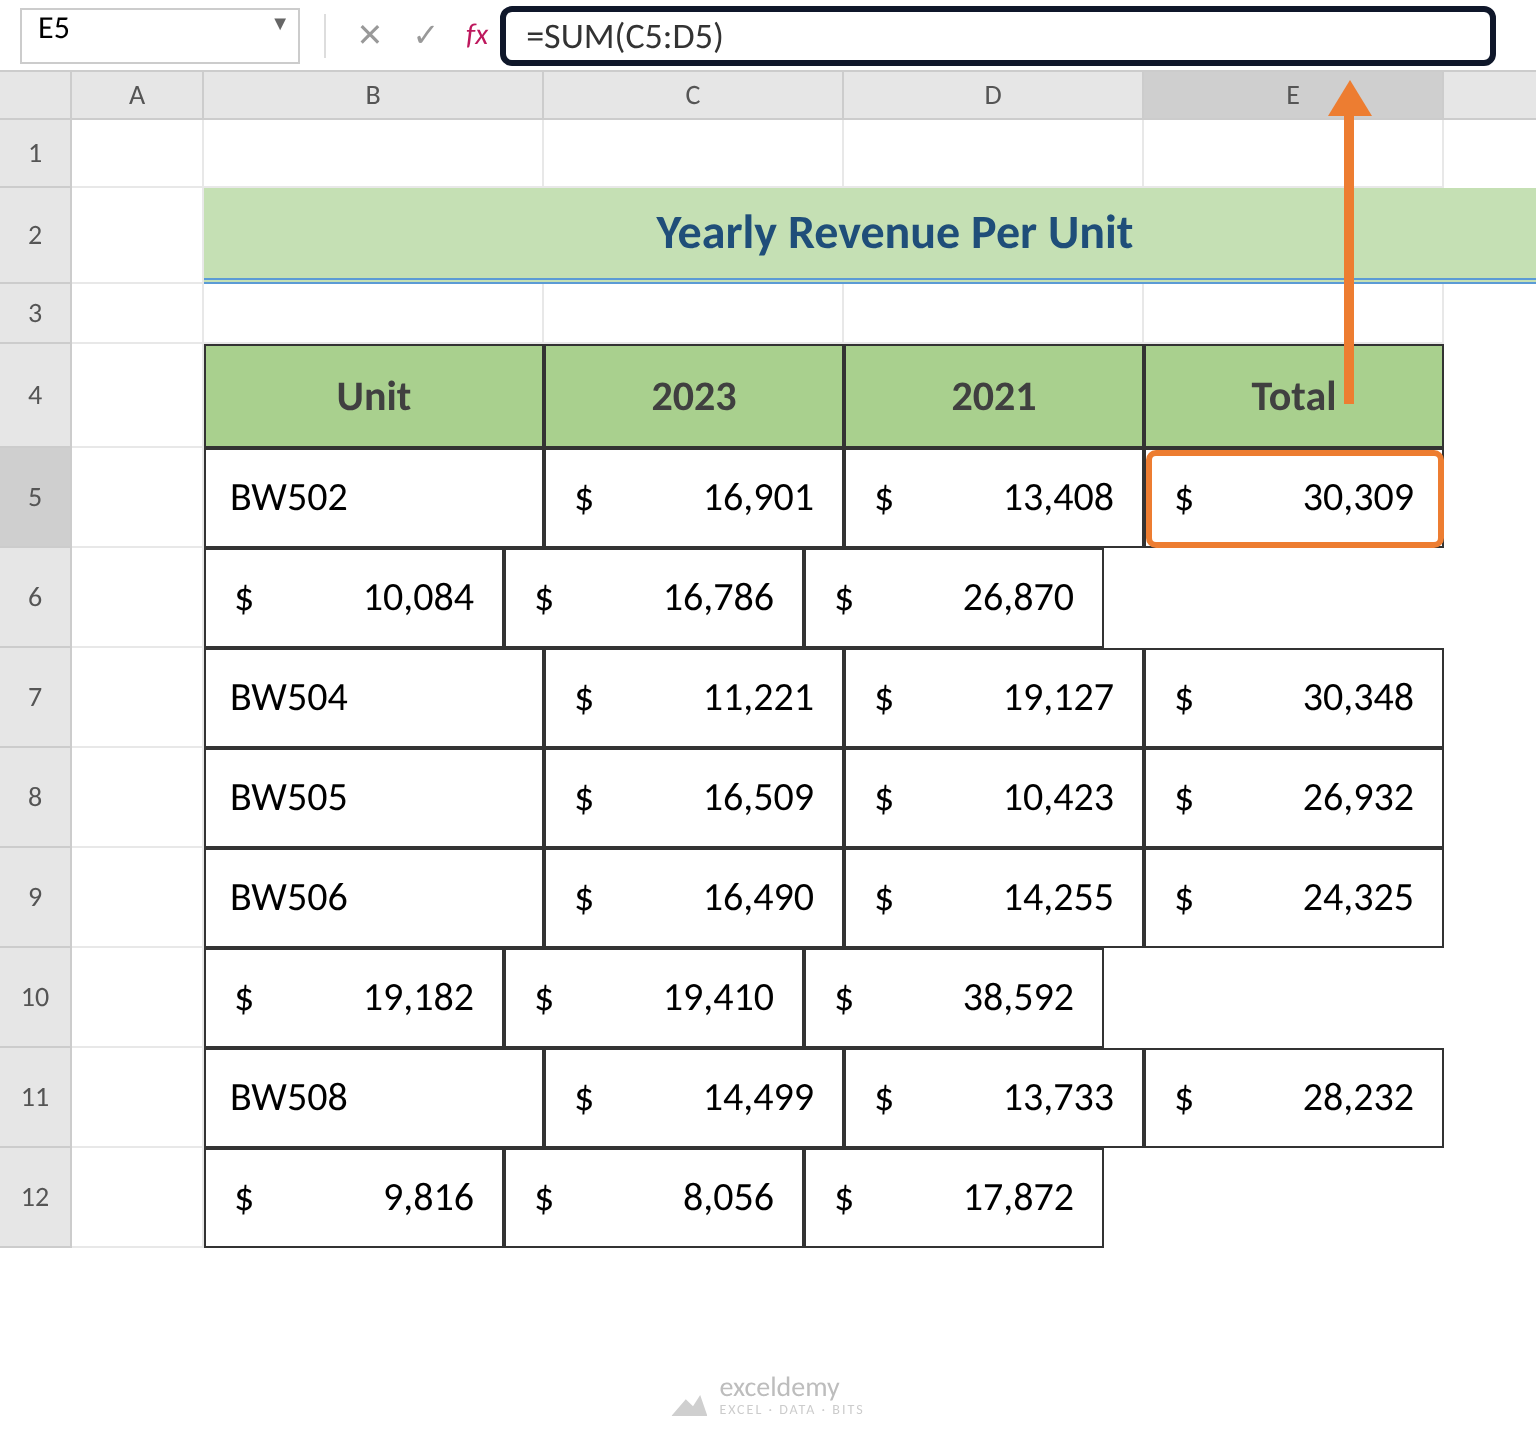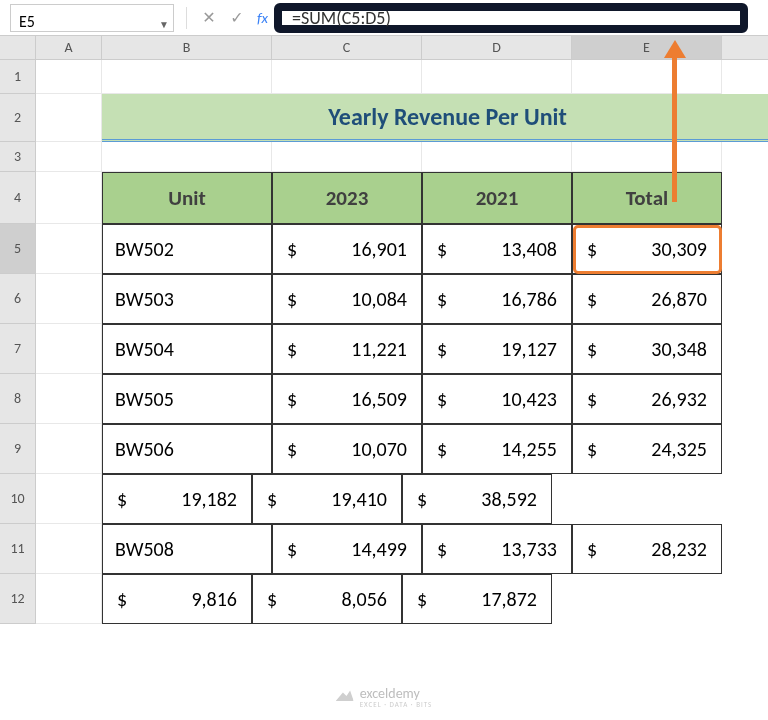--- a/index.html
+++ b/index.html
@@ -1,24 +1,24 @@
 <!DOCTYPE html>
 <html><head>
   <meta charset="utf-8">
   <style>
     * { box-sizing: border-box; margin: 0; padding: 0; }
     body { font-family: Calibri, Arial, sans-serif; background: #fff; width: 768px; height: 720px; position: relative; overflow: hidden; }
     
     .formula-bar { display: flex; align-items: center; height: 36px; border-bottom: 1px solid #ccc; background: #fff; }
-    .name-box { width: 164px; height: 28px; border: 1px solid #ccc; margin: 0 4px 0 10px; display: flex; align-items: flex-end; padding: 0 8px; font-size: 16px; position: relative; }
+    .name-box { width: 140px; height: 28px; border: 1px solid #ccc; margin: 0 4px 0 10px; display: flex; align-items: flex-start; padding: 0 8px; font-size: 16px; position: relative; }
     .name-box-dd { position: absolute; right: 4px; color: #666; font-size: 10px; }
     .fb-sep { width: 1px; height: 22px; background: #ddd; margin: 0 8px; }
     .fb-btn { width: 28px; height: 28px; display: flex; align-items: center; justify-content: center; color: #999; font-size: 16px; }
-    .fx-label { font-style: italic; font-size: 15px; color: #3b82f6; margin: 0 6px; text-align: right; }
-    .formula-input { flex: 1; height: 30px; border: 8px solid #0f172a; border-radius: 6px; padding: 0 10px; font-size: 18px; color: #333; display: flex; align-items: center; margin-right: 20px; }
+    .fx-label { font-style: italic; font-size: 15px; color: #be185d; margin: 0 6px; text-align: right; }
+    .formula-input { flex: 1; height: 30px; border: 3px solid #0f172a; border-radius: 6px; padding: 0 10px; font-size: 18px; color: #333; display: flex; align-items: center; margin-right: 20px; }
     
     .grid-area { position: relative; }
     .col-headers { display: flex; height: 24px; background: #e6e6e6; border-bottom: 1px solid #ccc; }
     .corner { width: 36px; border-right: 1px solid #ccc; background: #e6e6e6; }
     .col-h { border-right: 1px solid #ccc; display: flex; align-items: center; justify-content: center; font-size: 14px; color: #555; background: #e6e6e6; }
     .col-h.sel { background: #cfcfcf; }
     .col-A { width: 66px; }
     .col-B { width: 170px; }
     .col-C { width: 150px; }
     .col-D { width: 150px; }
@@ -45,21 +45,21 @@
     .unit { padding-left: 12px; text-align: right; }
     .money { justify-content: space-between; padding: 0 14px; }
     .money .dollar { }
     .money .amt { }
     
     .highlight-e5 { position: absolute; border: 3px solid #ed7d31; border-radius: 5px; pointer-events: none; }
     .arrow-up { position: absolute; pointer-events: none; }
     .arrow-line { width: 5px; background: #ed7d31; position: absolute; }
     .arrow-head { width: 0; height: 0; border-left: 11px solid transparent; border-right: 11px solid transparent; border-bottom: 18px solid #ed7d31; position: absolute; }
     
-    .watermark { position: absolute; bottom: 12px; left: 50%; transform: translateX(-50%); color: #bdbdbd; font-size: 14px; display: flex; align-items: flex-start; gap: 6px; font-weight: 500; }
+    .watermark { position: absolute; bottom: 12px; left: 50%; transform: translateX(-50%); color: #bdbdbd; font-size: 14px; display: flex; align-items: flex-end; gap: 6px; font-weight: 500; }
     .wm-icon { width: 18px; height: 14px; background: #cfcfcf; clip-path: polygon(0 100%, 40% 40%, 60% 65%, 80% 25%, 100% 100%); }
     .wm-text { display: flex; flex-direction: column; line-height: 1; }
     .wm-sub { font-size: 7px; letter-spacing: 1px; color: #ccc; }
   </style>
 </head>
 <body>
 
 <div class="formula-bar">
   <div class="name-box">
     <span>E5</span>
@@ -139,21 +139,20 @@
               <span class="dollar">$</span>
               <span class="amt">13,408</span>
             </div>
     <div class="cell td money col-E rd">
               <span class="dollar">$</span>
               <span class="amt">30,309</span>
             </div>
   </div>
           <div class="row">
     <div class="cell col-A rd"></div>
-    <div class="cell td unit col-B rd">BW503</div>
     <div class="cell td money col-C rd">
               <span class="dollar">$</span>
               <span class="amt">10,084</span>
             </div>
     <div class="cell td money col-D rd">
               <span class="dollar">$</span>
               <span class="amt">16,786</span>
             </div>
     <div class="cell td money col-E rd">
               <span class="dollar">$</span>
@@ -190,21 +189,21 @@
     <div class="cell td money col-E rd">
               <span class="dollar">$</span>
               <span class="amt">26,932</span>
             </div>
   </div>
           <div class="row">
     <div class="cell col-A rd"></div>
     <div class="cell td unit col-B rd">BW506</div>
     <div class="cell td money col-C rd">
               <span class="dollar">$</span>
-              <span class="amt">10,070</span>
+              <span class="amt">16,490</span>
             </div>
     <div class="cell td money col-D rd">
               <span class="dollar">$</span>
               <span class="amt">14,255</span>
             </div>
     <div class="cell td money col-E rd">
               <span class="dollar">$</span>
               <span class="amt">24,325</span>
             </div>
   </div>

